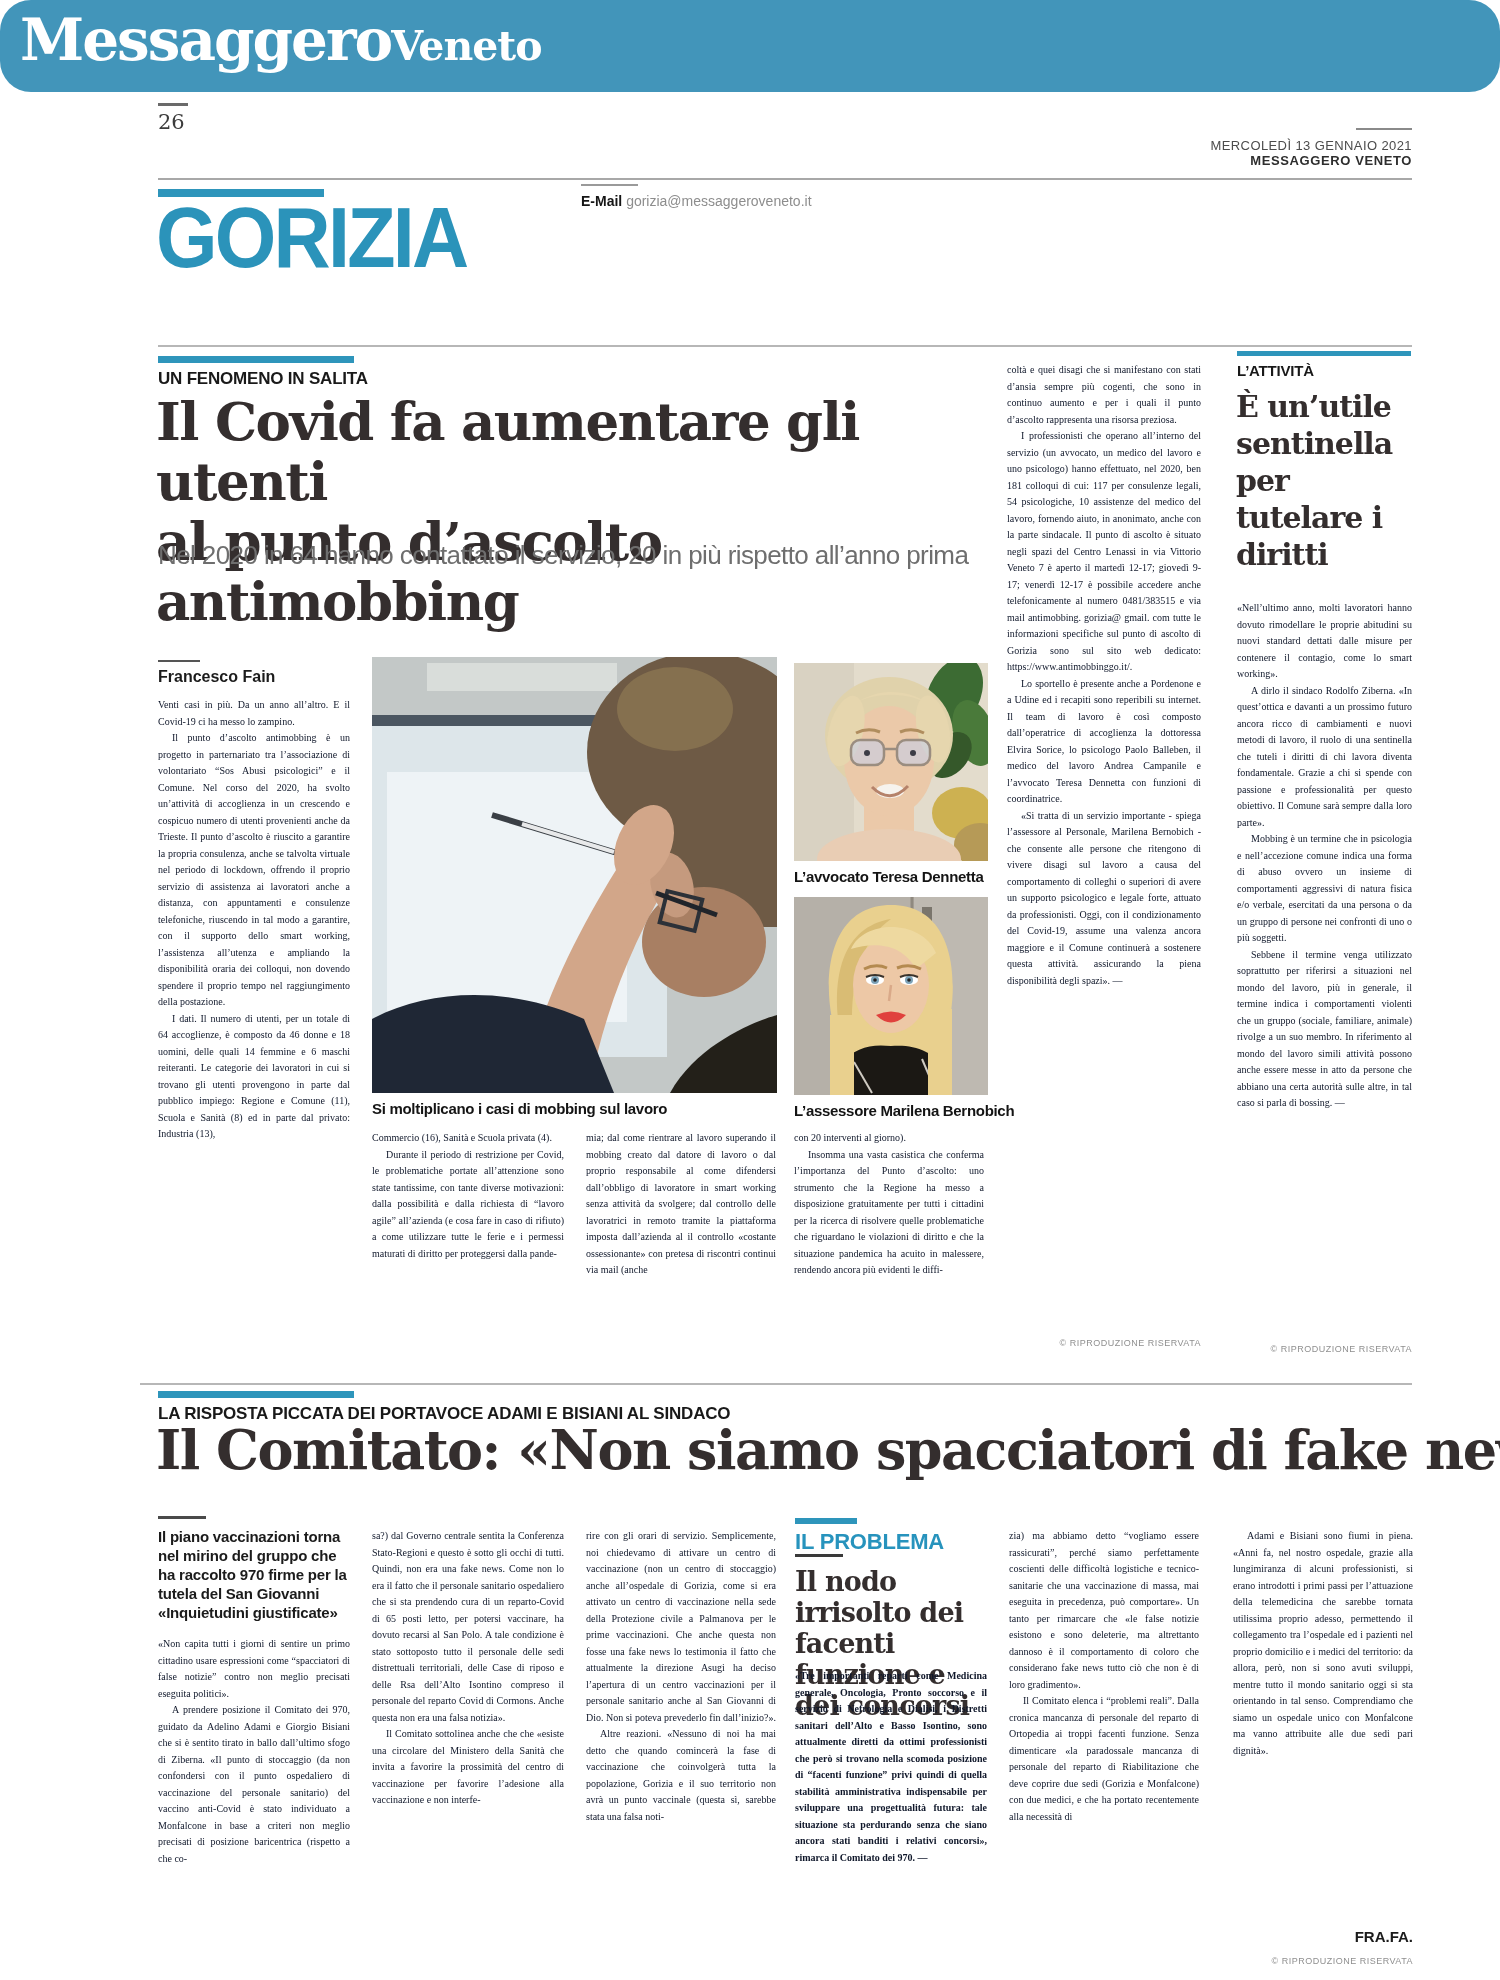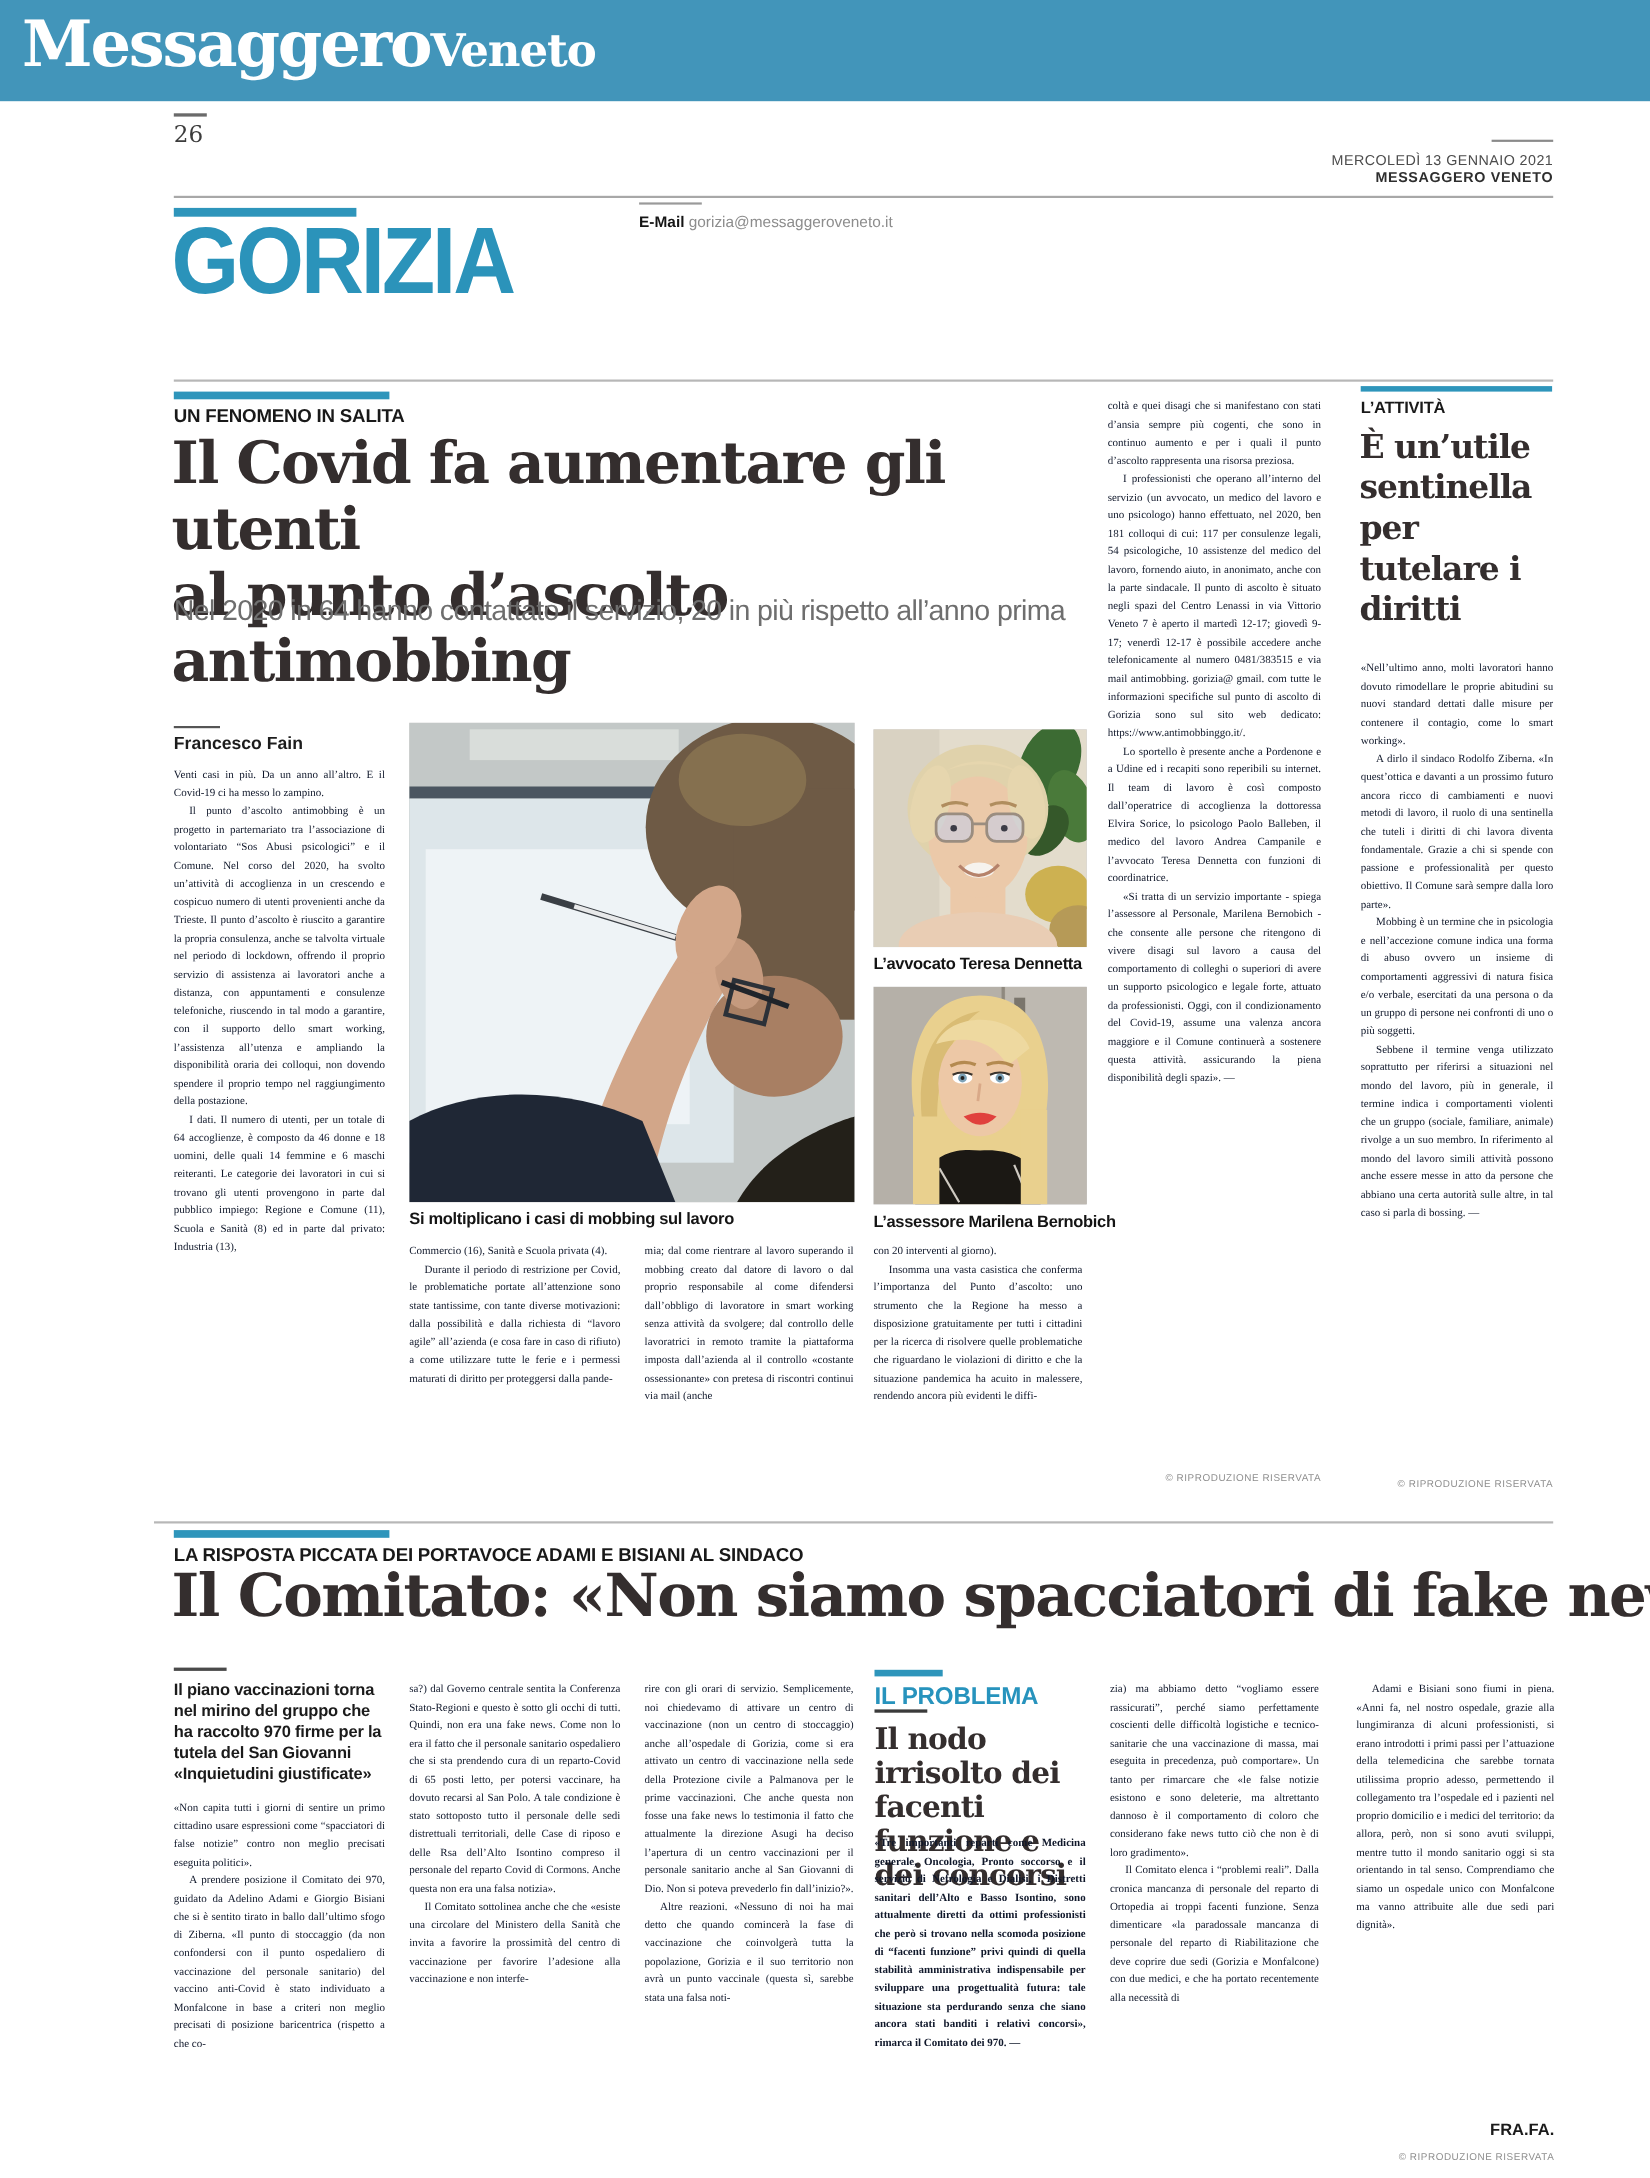--- a/index.html
+++ b/index.html
@@ -1,21 +1,21 @@
 <!DOCTYPE html>
 <html><head>
 <meta charset="utf-8">
 <style>
   html,body{margin:0;padding:0;background:#e9e9e9;}
   .page{position:relative;width:1500px;height:1980px;background:#ffffff;overflow:hidden;
         font-family:"Liberation Sans",sans-serif;color:#2f2a2a;}
   .abs{position:absolute;}
 
   
-  .banner{left:0;top:0;width:1500px;height:92px;background:#4295ba;}
+  .banner{left:0;top:0;width:1500px;height:92px;background:#4295ba;border-radius:31px;}
   .logo{position:absolute;left:20px;top:6px;color:#ffffff;font-family:"DejaVu Serif",serif;font-weight:bold;letter-spacing:-2px;}
   .logo .main{font-size:58px;}
   .logo .sub{font-size:41px;letter-spacing:-1px;}
 
   
   .pg-rule{left:158px;top:103px;width:30px;height:3px;background:#6a6a6a;}
   .pg-num{left:158px;top:110px;font-family:"DejaVu Serif",serif;font-size:21px;color:#3c3c3c;}
   .date-block{right:88px;top:120px;text-align:right;}
   .date-rule{display:inline-block;width:56px;height:2px;background:#8a8a8a;margin-bottom:4px;}
   .date-line{font-size:13px;color:#4c4c4c;letter-spacing:.4px;white-space:nowrap;}

